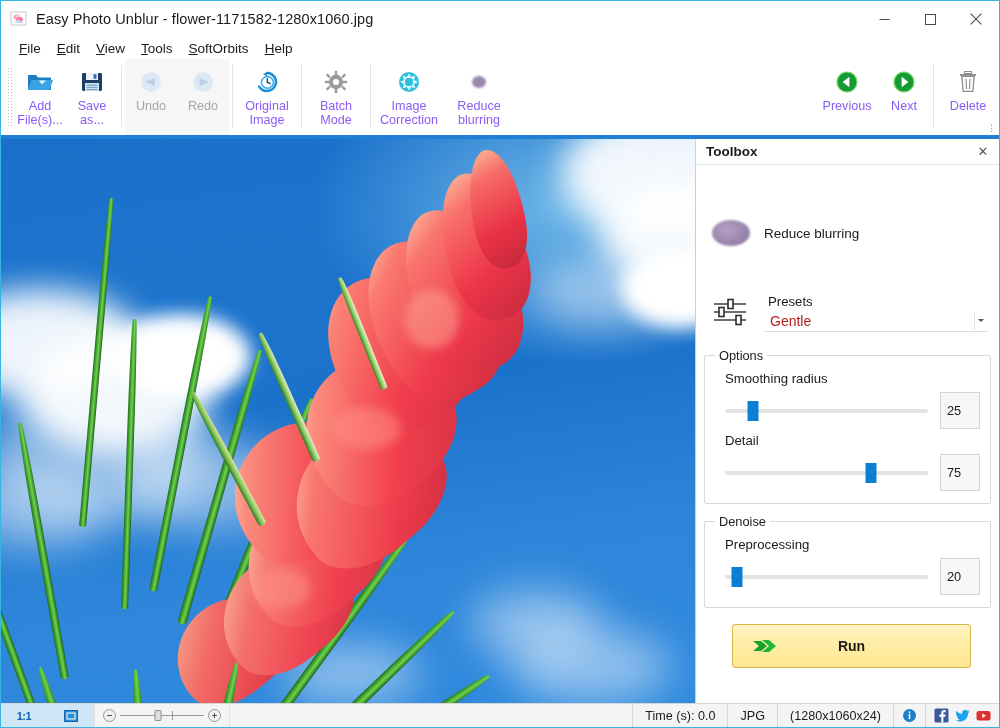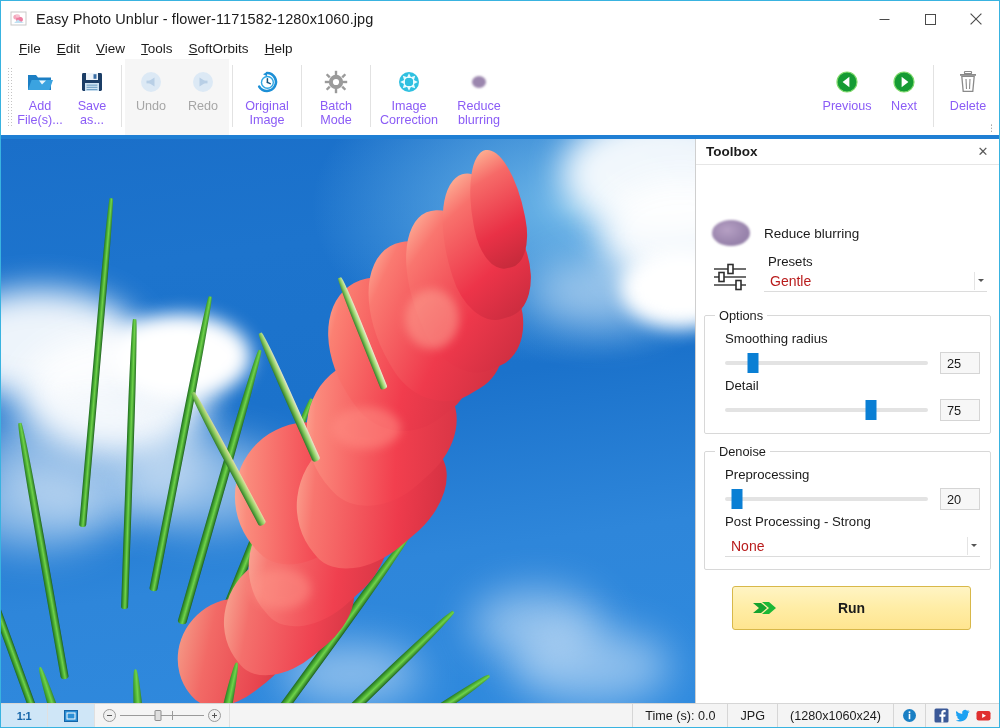--- a/index.html
+++ b/index.html
@@ -133,21 +133,21 @@
   .tbx-body { flex: 1 1 auto; padding: 8px 8px 0 8px; overflow: hidden; }
 
   .tool-head { display: flex; align-items: center; gap: 14px; padding: 6px 4px 2px 8px; }
   .blob-icon {
     width: 38px; height: 26px; border-radius: 50%;
     background: radial-gradient(ellipse at 40% 38%, #b6a0c4 0%, #9b86ae 55%, #8d79a3 100%);
     filter: blur(1.1px); flex: 0 0 38px;
   }
   .tool-head-label { font-size: 13.5px; color: #1b1b1b; }
 
-  .presets-row { display: flex; align-items: flex-end; gap: 14px; padding: 4px 4px 6px 8px; }
+  .presets-row { display: flex; align-items: center; gap: 14px; padding: 4px 4px 6px 8px; margin-top: 40px; }
   .sliders-icon { width: 38px; height: 30px; flex: 0 0 38px; }
   .presets-col { flex: 1 1 auto; min-width: 0; }
   .presets-label { font-size: 13.2px; color: #1b1b1b; padding-left: 4px; margin-bottom: 5px; }
   .combo {
     display: flex; align-items: center; height: 22px;
     border-bottom: 1px solid #dcdcdc; padding-left: 6px;
   }
   .combo-value { flex: 1 1 auto; font-size: 14px; color: #b91c1c; }
   .combo-arrow {
     width: 13px; height: 18px; display: flex; align-items: center;
@@ -174,21 +174,21 @@
   }
   .slider .track {
     position: absolute; left: 0; right: 0; height: 4px;
     background: #e3e3e3; border-radius: 2px;
   }
   .slider .thumb {
     position: absolute; width: 11px; height: 20px; background: #0a7fd4;
     transform: translateX(-50%); cursor: default;
   }
   .valuebox {
-    width: 40px; height: 22px; flex: 0 0 40px; border: 1px solid #d5d5d5;
+    width: 40px; height: 37px; flex: 0 0 40px; border: 1px solid #d5d5d5;
     background: #f7f7f7; font-size: 12.8px; color: #1b1b1b;
     display: flex; align-items: center; padding-left: 6px;
   }
   .field .combo { margin-top: 2px; }
 
   .run-wrap { padding: 16px 20px 10px 28px; }
   .run-btn {
     height: 44px; width: 100%; border: 1px solid #d8b84a; border-radius: 3px;
     background: linear-gradient(180deg, #fff4c4 0%, #ffeda6 48%, #ffe590 100%);
     display: flex; align-items: center; justify-content: center;
@@ -613,29 +613,20 @@
             <div class="slider-row">
               <div class="slider">
                 <div class="track"></div>
                 <div class="thumb" style="left:6%"></div>
               </div>
               <div class="valuebox">20</div>
             </div>
           </div>
 
 
-          <div class="field">
-            <div class="field-label">Post Processing - Strong</div>
-            <div class="combo">
-              <span class="combo-value">None</span>
-              <span class="combo-arrow">
-                  <i></i>
-                </span>
-            </div>
-          </div>
         </fieldset>
 
         <div class="run-wrap">
           <div class="run-btn">
             <span class="run-arrow">
               <svg width="28" height="20" viewBox="0 0 28 20">
                 <path d="M2 5 L10 5 L16 10 L10 15 L2 15 L8 10 Z" fill="#15a32e"></path>
                 <path d="M11 4 L18 4 L25 10 L18 16 L11 16 L18 10 Z" fill="#1cb836"></path>
               </svg>
             </span>

